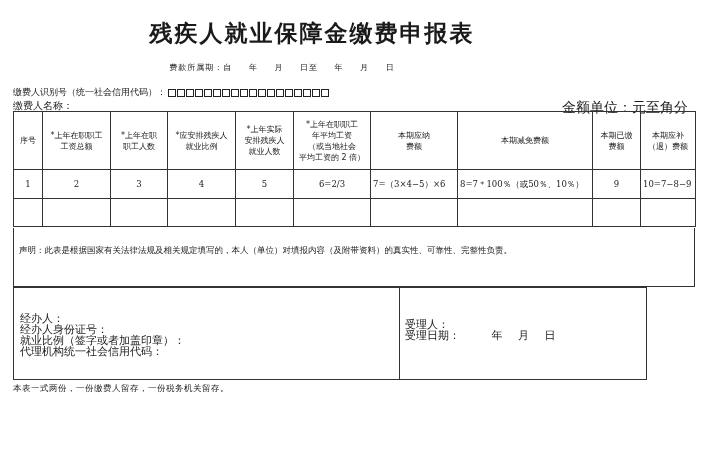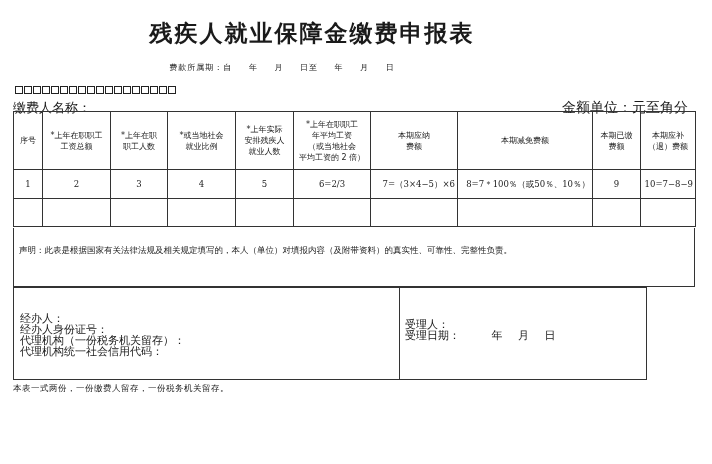--- a/index.html
+++ b/index.html
@@ -19,35 +19,35 @@
   }
   .period span { margin: 0 3px; }
   .payer-id {
     position: absolute; left: 13px; top: 86px; font-size: 9px; white-space: nowrap;
     display: flex; align-items: center;
   }
   .boxes { display: inline-flex; gap: 1px; margin-left: 2px; }
   .box {
     width: 8px; height: 8px; border: 1px solid #222; box-sizing: border-box; display: inline-block;
   }
-  .payer-name { position: absolute; left: 13px; top: 99px; font-size: 13px; }
+  .payer-name { position: absolute; left: 13px; top: 99px; font-size: 10px; }
   .unit { position: absolute; right: 24px; top: 99px; font-size: 14px; }
 
   .tbl {
     position: absolute; left: 13px; top: 111px; width: 682px;
     border-collapse: collapse; table-layout: fixed;
     font-family: "DejaVu Sans", sans-serif;
   }
   .tbl td {
     border: 1px solid #333; text-align: center; vertical-align: middle;
     font-size: 8px; padding: 0 2px; line-height: 11px; overflow: hidden;
   }
   .tbl tr.hdr td { height: 57px; }
   .tbl tr.idx td { height: 28px; font-family: "DejaVu Serif", serif; font-size: 8.5px; white-space: nowrap; }
-  .tbl tr.idx td.left { text-align: right; padding-left: 2px; }
+  .tbl tr.idx td.left { text-align: left; padding-left: 2px; }
   .tbl tr.empty td { height: 27px; }
 
   .decl {
     position: absolute; left: 13px; top: 228px; width: 682px; height: 59px;
     border: 1px solid #333; border-top: none; box-sizing: border-box;
     font-size: 8.5px;
     padding-left: 20px;
   }
   .decl .text { position: absolute; left: 5px; top: 17px; white-space: nowrap; }
   .decl .sign { position: absolute; right: 8px; top: 30px; white-space: nowrap; }
@@ -76,20 +76,21 @@
   <span>费款所属期：自</span>
   <span style="margin-left:10px">年</span>
   <span style="margin-left:10px">月</span>
   <span style="margin-left:10px">日至</span>
   <span style="margin-left:10px">年</span>
   <span style="margin-left:10px">月</span>
   <span style="margin-left:10px">日</span>
 </div>
 
 <div class="payer-id">
+  <span>缴费人识别号（统一社会信用代码）：</span>
   <span class="boxes" id="idboxes">
       <span class="box"></span>
       <span class="box"></span>
       <span class="box"></span>
       <span class="box"></span>
       <span class="box"></span>
       <span class="box"></span>
       <span class="box"></span>
       <span class="box"></span>
       <span class="box"></span>
@@ -127,21 +128,21 @@
         </td>
         <td>
           <div>*上年在职职工</div>
           <div>工资总额</div>
         </td>
         <td>
           <div>*上年在职</div>
           <div>职工人数</div>
         </td>
         <td>
-          <div>*或当地社会</div>
+          <div>*应安排残疾人</div>
           <div>就业比例</div>
         </td>
         <td>
           <div>*上年实际</div>
           <div>安排残疾人</div>
           <div>就业人数</div>
         </td>
         <td>
           <div>*上年在职职工</div>
           <div>年平均工资</div>
@@ -192,21 +193,21 @@
   </table>
 
 <div class="decl">
   <div class="text">声明：此表是根据国家有关法律法规及相关规定填写的，本人（单位）对填报内容（及附带资料）的真实性、可靠性、完整性负责。</div>
 </div>
 
 <div class="bottom">
   <div class="leftcol">
     <div>经办人：</div>
     <div>经办人身份证号：</div>
-    <div>代理机构（一份税务机关留存）：</div>
+    <div>就业比例（签字或者加盖印章）：</div>
     <div>代理机构统一社会信用代码：</div>
   </div>
   <div class="divider"></div>
   <div class="rightcol">
     <div>受理人：</div>
     <div>
       <span>受理日期：</span>
       <span class="y">年</span>
       <span class="m">月</span>
       <span class="dd">日</span>

